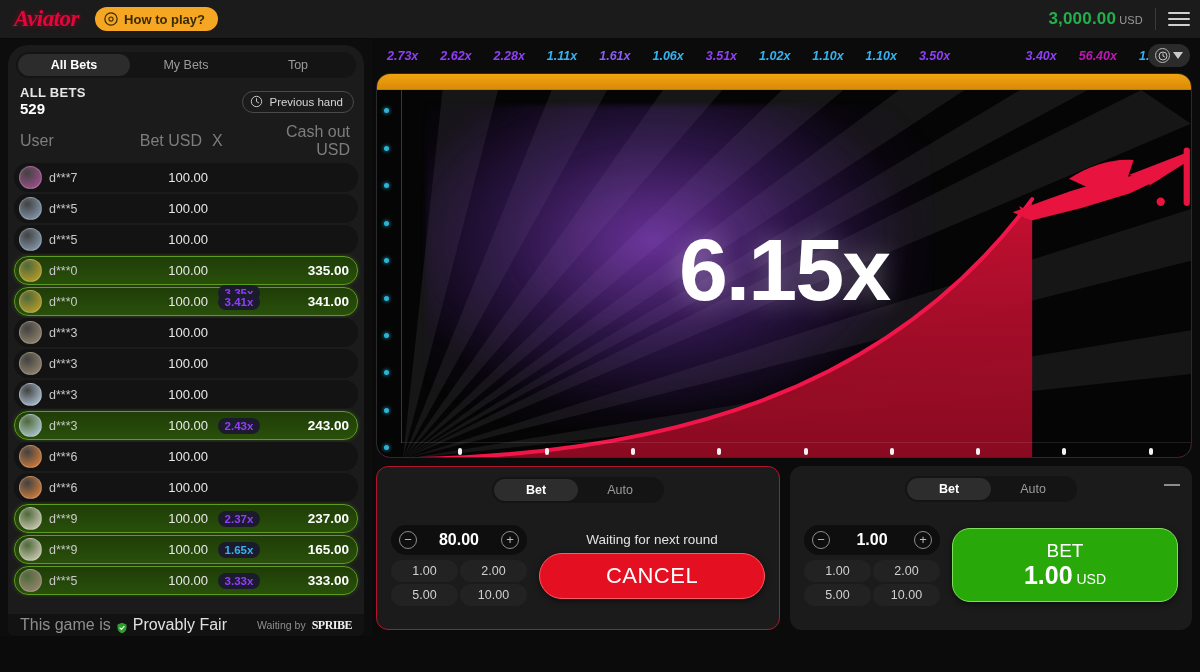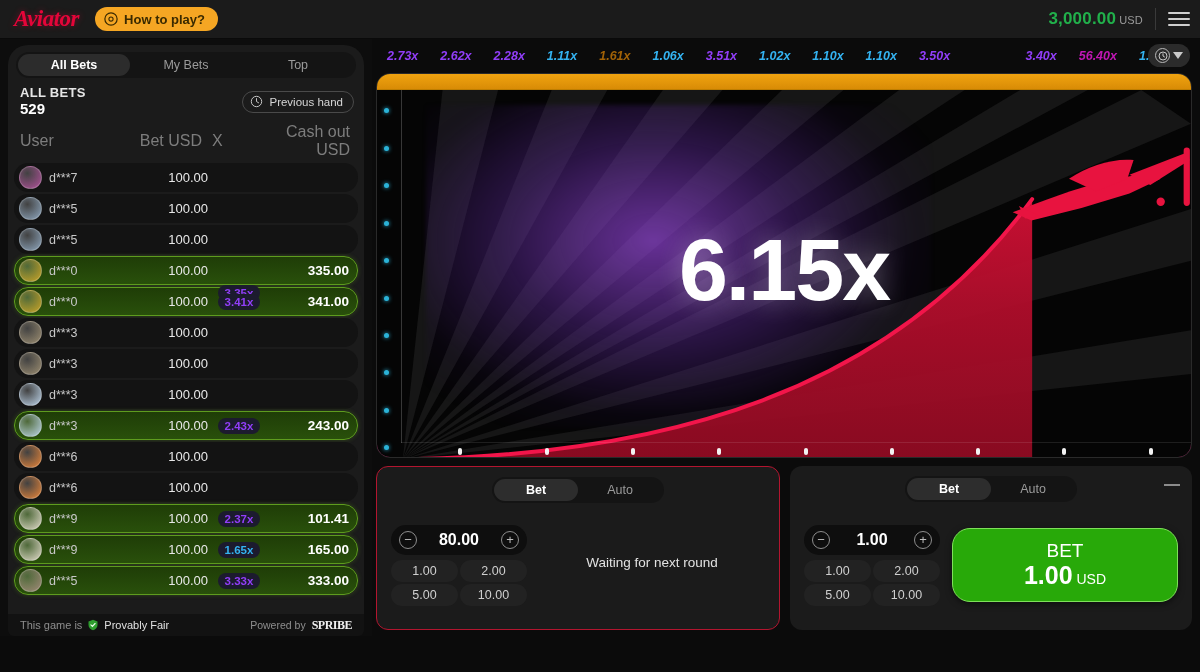--- a/index.html
+++ b/index.html
@@ -123,21 +123,21 @@
     padding: 2px 7px; white-space: nowrap;
   }
   .cash { flex: 1; text-align: right; font-size: 13.5px; color: #fff; font-weight: bold; }
 
   .fairbar {
     position: absolute; left: 8px; right: 8px; bottom: 0;
     height: 22px; background: #121212;
     display: flex; align-items: center; justify-content: space-between;
     padding: 0 12px; border-radius: 0 0 6px 6px;
   }
-  .fair-l { display: flex; align-items: flex-end; gap: 5px; font-size: 11px; color: #8e8e8e; }
+  .fair-l { display: flex; align-items: flex-end; gap: 5px; font-size: 16px; color: #8e8e8e; }
   .fair-l b { color: #e0e0e0; font-weight: normal; }
   .fair-r { display: flex; align-items: center; gap: 6px; font-size: 10.5px; color: #8e8e8e; }
   .spribe { font-family: "Liberation Serif", serif; font-weight: bold; font-size: 12px; color: #efefef; letter-spacing: -0.5px; }
 
   
   .main { flex: 1; display: flex; flex-direction: column; padding: 0 8px 0 4px; min-width: 0; }
 
   .history {
     height: 34px; flex: 0 0 34px;
     display: flex; align-items: center; gap: 0;
@@ -401,21 +401,21 @@
               <div class="xwrap"></div>
               <div class="cash"></div>
             </div>
             <div class="bet-row win">
               <div class="avatar" style="background: radial-gradient(circle at 35% 30%, rgba(255, 255, 255, 0.2), rgb(222, 214, 200));"></div>
               <div class="uname">d***9</div>
               <div class="bet-amt">100.00</div>
               <div class="xwrap">
                 <span class="xbadge" style="color: rgb(145, 62, 248);">2.37x</span>
               </div>
-              <div class="cash">101.41</div>
+              <div class="cash">237.00</div>
             </div>
             <div class="bet-row win">
               <div class="avatar" style="background: radial-gradient(circle at 35% 30%, rgba(255, 255, 255, 0.2), rgb(222, 214, 200));"></div>
               <div class="uname">d***9</div>
               <div class="bet-amt">100.00</div>
               <div class="xwrap">
                 <span class="xbadge" style="color: rgb(52, 179, 241);">1.65x</span>
               </div>
               <div class="cash">165.00</div>
             </div>
@@ -434,35 +434,35 @@
       <div class="fairbar">
         <div class="fair-l">
           <span>This game is</span>
           <svg width="12" height="12" viewBox="0 0 16 16">
             <path d="M8 1l6 2.2v4.3c0 3.6-2.5 6.4-6 7.5-3.5-1.1-6-3.9-6-7.5V3.2z" fill="#2f9e2f"></path>
             <path d="M5.2 7.9l2 2 3.6-3.9" fill="none" stroke="#eafbea" stroke-width="1.5" stroke-linecap="round"></path>
           </svg>
           <b>Provably Fair</b>
         </div>
         <div class="fair-r">
-          <span>Powered by</span>
+          <span>Waiting by</span>
           <span class="spribe">SPRIBE</span>
         </div>
       </div>
     </div>
 
     <div class="main">
 
       <div class="history">
         <div style="display:flex;align-items:center;" id="history-items">
             <div class="hitem" style="color: rgb(145, 62, 248);">2.73x</div>
             <div class="hitem" style="color: rgb(145, 62, 248);">2.62x</div>
             <div class="hitem" style="color: rgb(145, 62, 248);">2.28x</div>
             <div class="hitem" style="color: rgb(52, 179, 241);">1.11x</div>
-            <div class="hitem" style="color: #a16207; text-align: center;">1.61x</div>
+            <div class="hitem" style="color: #8b5cf6; text-align: center;">1.61x</div>
             <div class="hitem" style="color: rgb(52, 179, 241);">1.06x</div>
             <div class="hitem" style="color: rgb(145, 62, 248);">3.51x</div>
             <div class="hitem" style="color: rgb(52, 179, 241);">1.02x</div>
             <div class="hitem" style="color: rgb(52, 179, 241);">1.10x</div>
             <div class="hitem" style="color: rgb(52, 179, 241);">1.10x</div>
             <div class="hitem" style="color: rgb(145, 62, 248);">3.50x</div>
             <div class="hitem" style="color: rgb(52, 179, 241); margin-top: 44px;">1.63x</div>
             <div class="hitem" style="color: rgb(145, 62, 248);">3.40x</div>
             <div class="hitem" style="color: rgb(192, 23, 180);">56.40x</div>
             <div class="hitem" style="color: rgb(52, 179, 241);">1.22x</div>
@@ -572,20 +572,21 @@
                 </div>
                 <div class="quick">
                   <div class="qbtn">1.00</div>
                   <div class="qbtn">2.00</div>
                   <div class="qbtn">5.00</div>
                   <div class="qbtn">10.00</div>
                 </div>
               </div>
               <div class="action">
                 <div class="waiting">Waiting for next round</div>
+                <div class="cancel-btn">CANCEL</div>
               </div>
             </div>
           </div>
           <div class="betpanel">
             <div class="bp-tabs">
               <div class="bp-tab active">Bet</div>
               <div class="bp-tab">Auto</div>
             </div>
             <div class="minus-btn"></div>
             <div class="bp-body">

